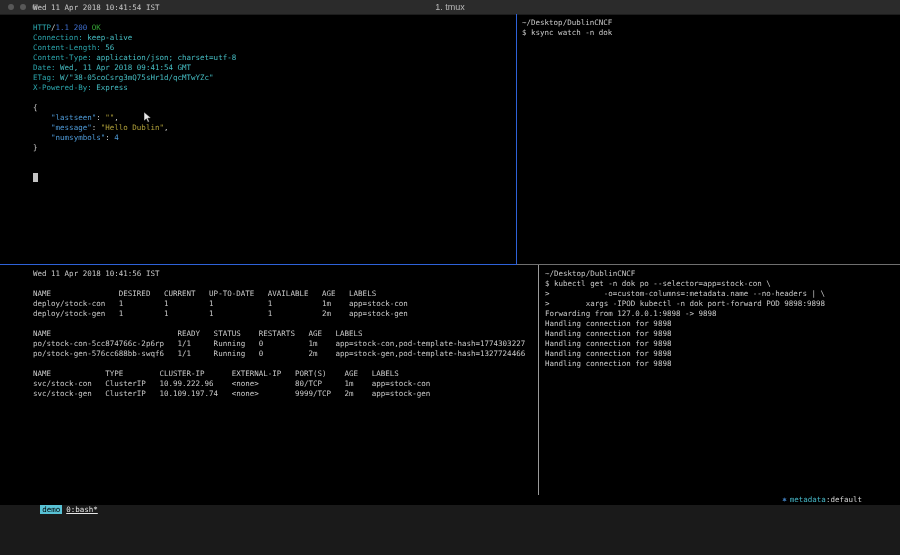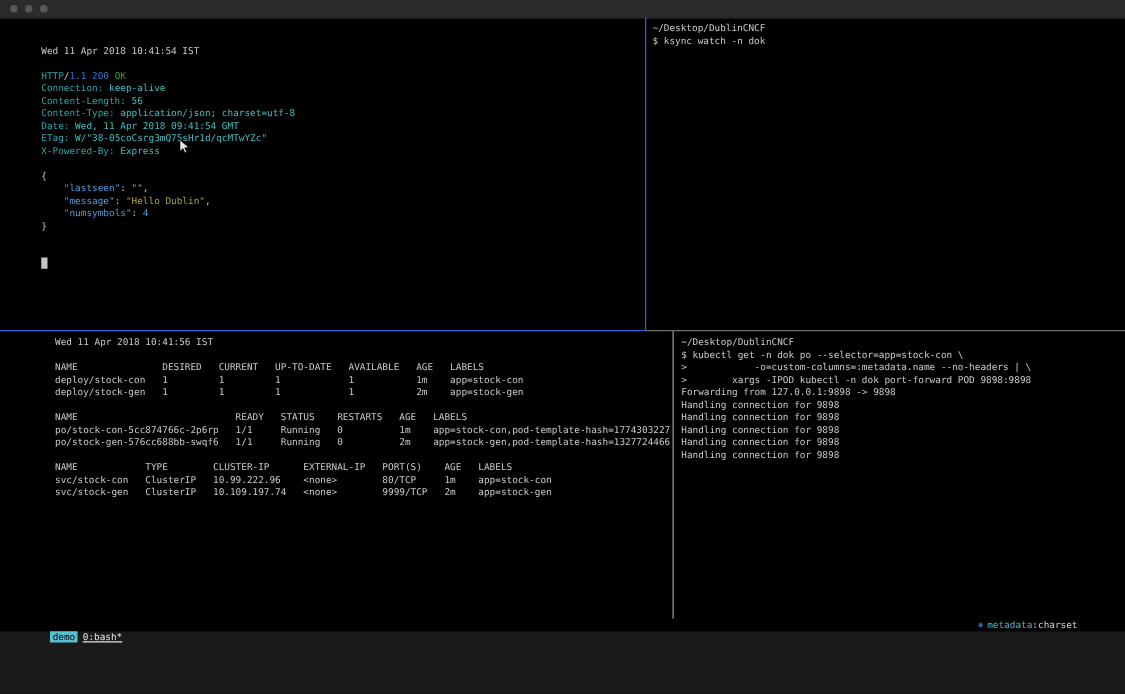--- a/index.html
+++ b/index.html
@@ -11,23 +11,23 @@
   .titlebar{position:absolute;left:0;top:0;width:900px;height:14px;background:#2b2b2b;
             border-bottom:1px solid #1c1c1c;display:flex;align-items:center;}
   .lights{position:absolute;left:8px;top:4px;display:flex;gap:6px;}
   .light{width:6px;height:6px;border-radius:50%;background:#585858;}
   .win-title{width:100%;text-align:center;color:#b9b9b9;font-size:9px;
              font-family:"Liberation Sans",sans-serif;}
 
   
   .pane{position:absolute;font-size:7.5px;line-height:10px;white-space:pre;color:#c9c9c9;overflow:hidden;}
   .tline{height:10px;}
-  .pane-top-left{left:0;top:33px;width:516px;height:249px;padding:3px 0 0 33px;}
+  .pane-top-left{left:0;top:0;width:516px;height:249px;padding:3px 0 0 33px;}
   .pane-top-right{left:517px;top:15px;width:383px;height:249px;padding:3px 0 0 5px;}
-  .pane-bottom-left{left:0;top:265px;width:538px;height:230px;padding:4px 0 0 44px;}
+  .pane-bottom-left{left:0;top:265px;width:538px;height:230px;padding:4px 0 0 33px;}
   .pane-bottom-right{left:539px;top:265px;width:361px;height:230px;padding:4px 0 0 6px;}
 
   
   .c-fg{color:#c9c9c9}
   .c-blue{color:#3f6fd0}
   .c-green{color:#35a435}
   .c-cyan{color:#2ba4ab}
   .c-teal{color:#45bcc2}
   .c-key{color:#4f9bd8}
   .c-str{color:#b1a13a}
@@ -60,20 +60,21 @@
 
 <div class="screen">
   <div class="terminal-window">
 
     <div class="titlebar">
       <div class="lights">
         <span class="light"></span>
         <span class="light"></span>
         <span class="light"></span>
       </div>
+      <div class="win-title">1. tmux</div>
     </div>
 
     <div id="pane-top-left" class="pane pane-top-left"><div class="tline"><span class="c-fg">Wed 11 Apr 2018 10:41:54 IST</span></div><div class="tline">&nbsp;</div><div class="tline"><span class="c-cyan">HTTP</span><span class="c-fg">/</span><span class="c-blue">1.1 200</span><span class="c-fg"> </span><span class="c-green">OK</span></div><div class="tline"><span class="c-cyan">Connection:</span><span class="c-teal"> keep-alive</span></div><div class="tline"><span class="c-cyan">Content-Length:</span><span class="c-teal"> 56</span></div><div class="tline"><span class="c-cyan">Content-Type:</span><span class="c-teal"> application/json; charset=utf-8</span></div><div class="tline"><span class="c-cyan">Date:</span><span class="c-teal"> Wed, 11 Apr 2018 09:41:54 GMT</span></div><div class="tline"><span class="c-cyan">ETag:</span><span class="c-teal"> W/"38-05coCsrg3mQ75sHr1d/qcMTwYZc"</span></div><div class="tline"><span class="c-cyan">X-Powered-By:</span><span class="c-teal"> Express</span></div><div class="tline">&nbsp;</div><div class="tline"><span class="c-fg">{</span></div><div class="tline"><span class="c-fg">    </span><span class="c-key">"lastseen"</span><span class="c-fg">: </span><span class="c-str">""</span><span class="c-fg">,</span></div><div class="tline"><span class="c-fg">    </span><span class="c-key">"message"</span><span class="c-fg">: </span><span class="c-str">"Hello Dublin"</span><span class="c-fg">,</span></div><div class="tline"><span class="c-fg">    </span><span class="c-key">"numsymbols"</span><span class="c-fg">: </span><span class="c-num">4</span></div><div class="tline"><span class="c-fg">}</span></div><div class="tline">&nbsp;</div><div class="tline">&nbsp;</div><div class="tline"><span class="c-cursor"> </span></div></div>
     <div id="pane-top-right" class="pane pane-top-right"><div class="tline">~/Desktop/DublinCNCF</div><div class="tline">$ ksync watch -n dok</div></div>
     <div id="pane-bottom-left" class="pane pane-bottom-left"><div class="tline">Wed 11 Apr 2018 10:41:56 IST</div><div class="tline">&nbsp;</div><div class="tline">NAME               DESIRED   CURRENT   UP-TO-DATE   AVAILABLE   AGE   LABELS</div><div class="tline">deploy/stock-con   1         1         1            1           1m    app=stock-con</div><div class="tline">deploy/stock-gen   1         1         1            1           2m    app=stock-gen</div><div class="tline">&nbsp;</div><div class="tline">NAME                            READY   STATUS    RESTARTS   AGE   LABELS</div><div class="tline">po/stock-con-5cc874766c-2p6rp   1/1     Running   0          1m    app=stock-con,pod-template-hash=1774303227</div><div class="tline">po/stock-gen-576cc688bb-swqf6   1/1     Running   0          2m    app=stock-gen,pod-template-hash=1327724466</div><div class="tline">&nbsp;</div><div class="tline">NAME            TYPE        CLUSTER-IP      EXTERNAL-IP   PORT(S)    AGE   LABELS</div><div class="tline">svc/stock-con   ClusterIP   10.99.222.96    &lt;none&gt;        80/TCP     1m    app=stock-con</div><div class="tline">svc/stock-gen   ClusterIP   10.109.197.74   &lt;none&gt;        9999/TCP   2m    app=stock-gen</div></div>
     <div id="pane-bottom-right" class="pane pane-bottom-right"><div class="tline">~/Desktop/DublinCNCF</div><div class="tline">$ kubectl get -n dok po --selector=app=stock-con \</div><div class="tline">&gt;            -o=custom-columns=:metadata.name --no-headers | \</div><div class="tline">&gt;        xargs -IPOD kubectl -n dok port-forward POD 9898:9898</div><div class="tline">Forwarding from 127.0.0.1:9898 -&gt; 9898</div><div class="tline">Handling connection for 9898</div><div class="tline">Handling connection for 9898</div><div class="tline">Handling connection for 9898</div><div class="tline">Handling connection for 9898</div><div class="tline">Handling connection for 9898</div></div>
 
     <svg class="mouse-cursor" viewBox="0 0 8 11">
       <polygon points="0,0 0,9 2.4,6.8 3.9,10.2 5.3,9.5 3.8,6.2 7,6" fill="#e8e8e8" stroke="#000" stroke-width="0.5"></polygon>
     </svg>
@@ -83,18 +84,18 @@
     <div class="divider div-h-right"></div>
     <div class="divider div-v-bottom"></div>
 
     <div class="statusbar">
       <div class="sb-left">
         <span class="session-badge">demo</span><span class="window-label">0:bash*</span>
       </div>
       <div class="sb-right">
         <span class="k8s-icon">⎈</span>
         <span class="ctx-name">metadata</span>
-        <span class="ctx-suffix">:charset</span>
+        <span class="ctx-suffix">:default</span>
       </div>
     </div>
 
   </div>
 </div>
 
 </body></html>

